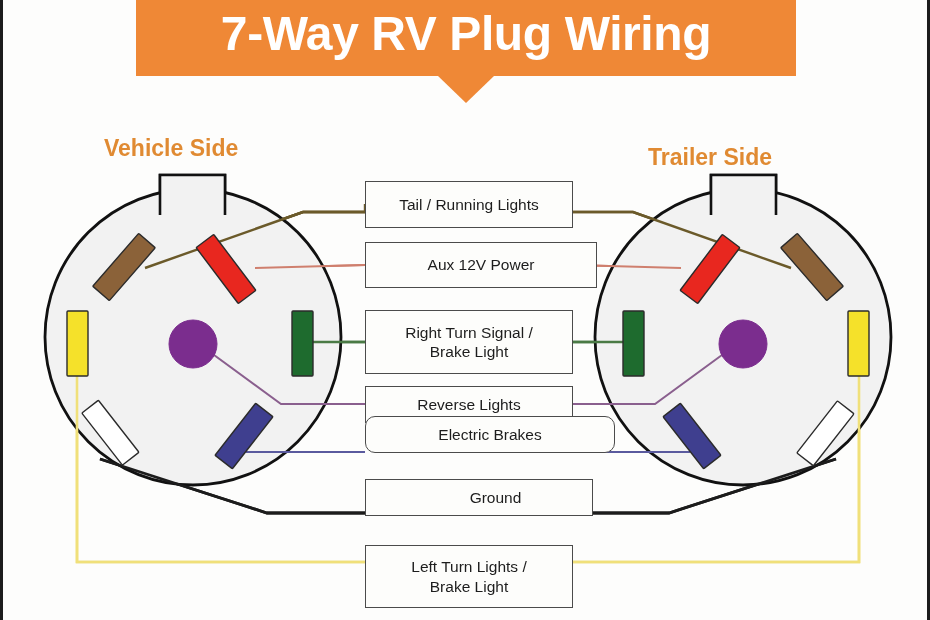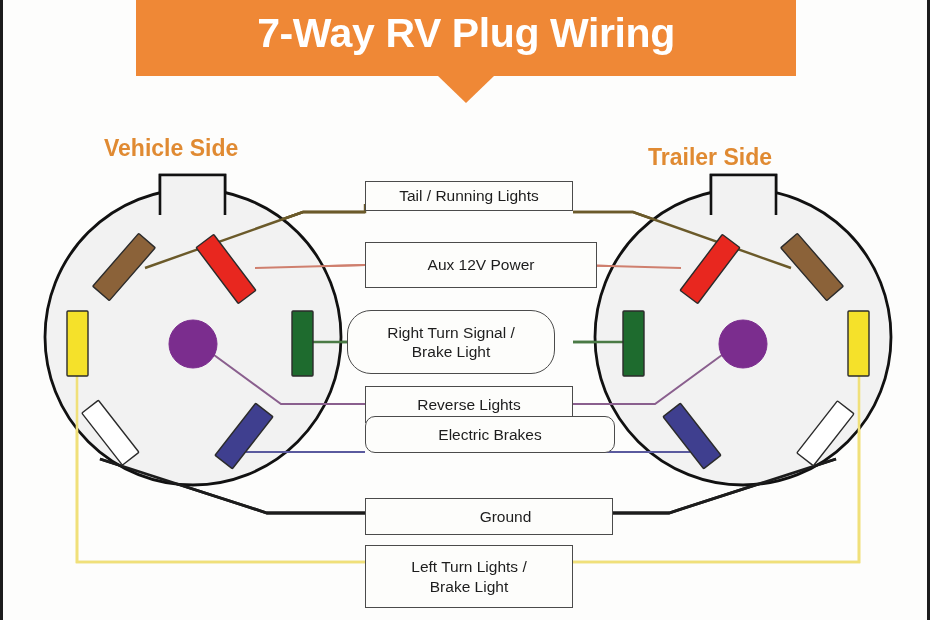--- a/index.html
+++ b/index.html
@@ -35,21 +35,21 @@
     width: 660px;
     height: 86px;
     background: #ef8836;
     display: flex;
     align-items: center;
     justify-content: center;
     z-index: 5;
   }
   #title-text {
     color: #ffffff;
-    font-size: 41px;
+    font-size: 48px;
     font-weight: bold;
     letter-spacing: -0.4px;
     font-family: "Liberation Sans", sans-serif;
     white-space: nowrap;
   }
   #title-pointer {
     position: absolute;
     left: 435px;
     top: 76px;
     width: 0;
@@ -205,33 +205,33 @@
   </svg>
 
   <div id="title-banner">
     <span id="title-text">7-Way RV Plug Wiring</span>
   </div>
   <div id="title-pointer"></div>
 
   <div id="heading-vehicle" class="side-heading">Vehicle Side</div>
   <div id="heading-trailer" class="side-heading">Trailer Side</div>
 
-  <div class="label-box" style="left:362px; top:181px; width:208px; height:30px;">Tail / Running Lights</div>
+  <div class="label-box" style="left:362px; top:181px; width:208px; height:47px;">Tail / Running Lights</div>
 
   <div class="label-box" style="left:362px; top:242px; width:232px; height:46px;">Aux 12V Power</div>
 
-  <div class="label-box" style="left:344px; top:310px; width:208px; height:64px; flex-direction:column;border-radius:24px;">
+  <div class="label-box" style="left:362px; top:310px; width:208px; height:64px; flex-direction:column;">
     <span>Right Turn Signal /</span>
     <span>Brake Light</span>
   </div>
 
   <div class="label-box" style="left:362px; top:386px; width:208px; height:37px;">Reverse Lights</div>
 
   <div class="label-box" style="left:362px; top:416px; width:250px; height:37px;border-radius:10px;">Electric Brakes</div>
 
-  <div class="label-box" style="left:362px; top:498px; width:248px; height:37px;padding-left:39px;">Ground</div>
+  <div class="label-box" style="left:362px; top:479px; width:228px; height:37px;padding-left:39px;">Ground</div>
 
   <div class="label-box" style="left:362px; top:545px; width:208px; height:63px; flex-direction:column;">
     <span>Left Turn Lights /</span>
     <span>Brake Light</span>
   </div>
 
 </div>
 
 </body></html>

